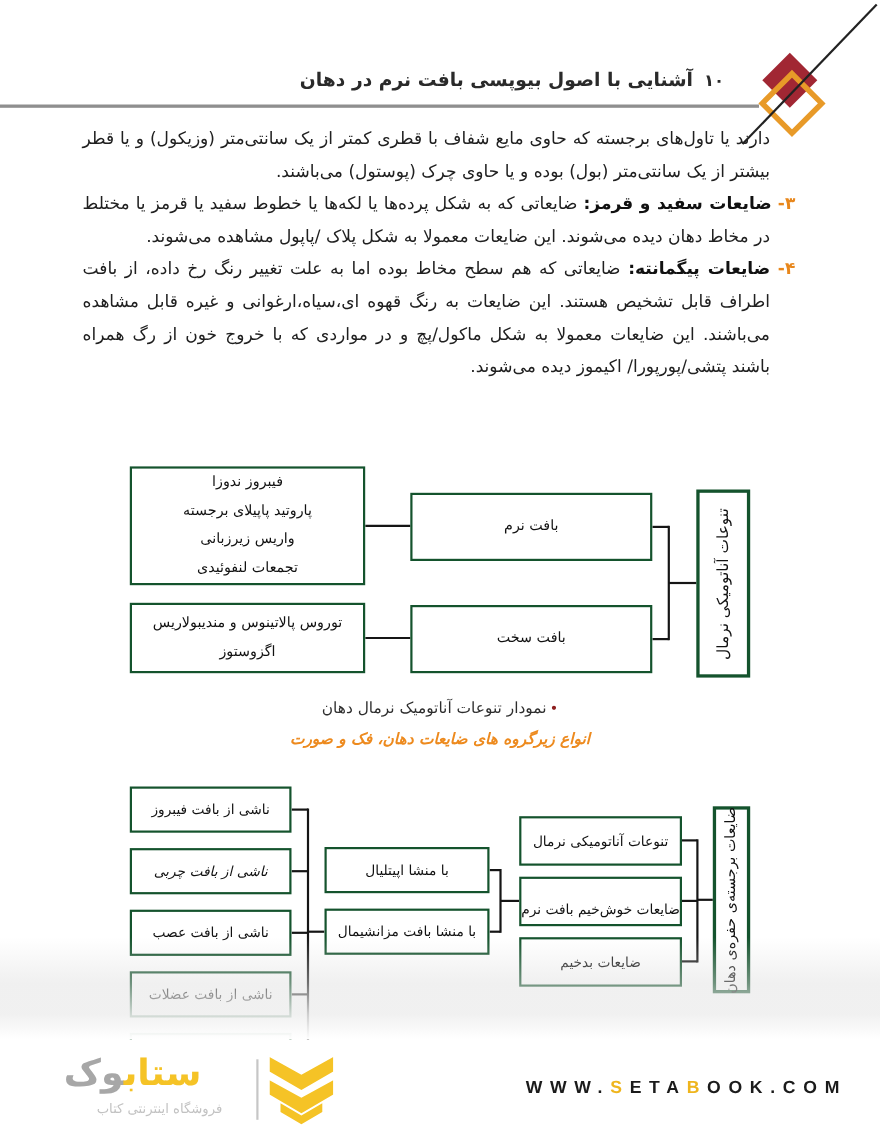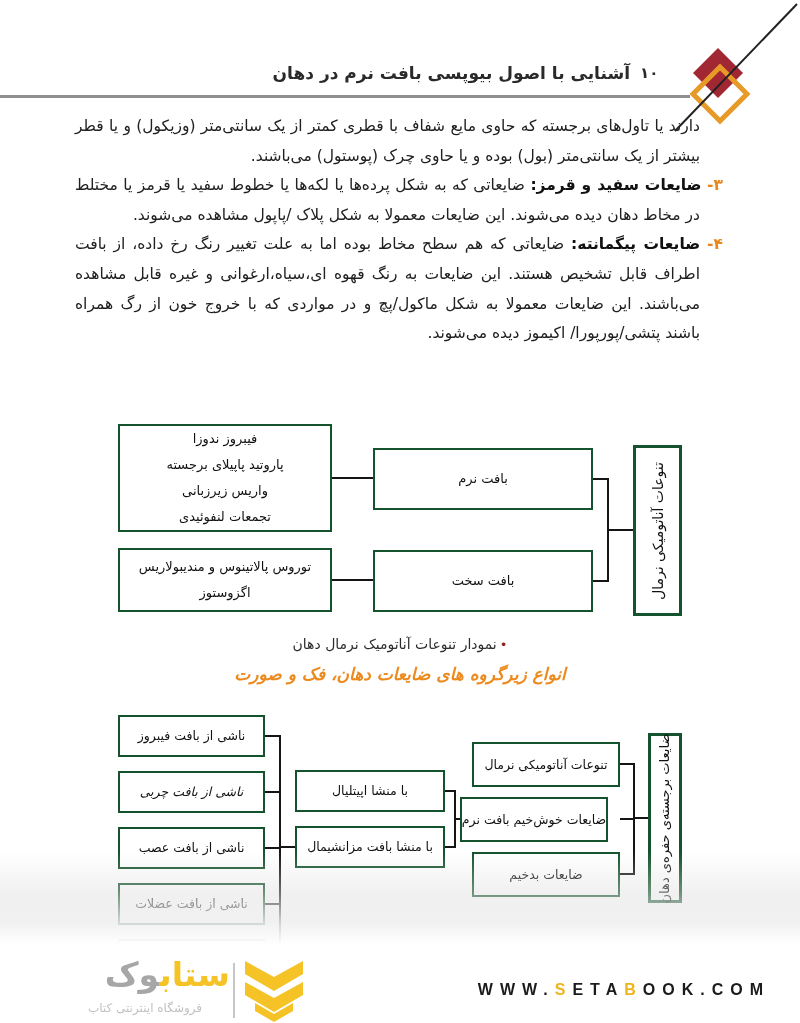--- a/index.html
+++ b/index.html
@@ -27,35 +27,35 @@
   .box{position:absolute;background:#fff;border:2px solid #14532d;display:flex;flex-direction:column;
        align-items:center;justify-content:center;font-size:13px;color:#111;direction:rtl;text-align:center;z-index:2;}
   .box .ln{line-height:26px;white-space:nowrap;}
   .vbox{border-width:3px;}
   .vbox span{transform:rotate(-90deg);white-space:nowrap;font-size:14px;letter-spacing:1px;}
   .d2box{font-size:12.5px;}
 
   .caption{position:absolute;left:0;right:0;top:636px;text-align:center;direction:rtl;font-size:14px;color:#2d2d2d;z-index:2;}
   .caption .bullet{color:#8e2020;font-size:13px;margin-left:3px;}
   .sec-heading{position:absolute;left:0;right:0;top:664px;text-align:center;direction:rtl;
-               font-size:17px;font-weight:bold;font-style:italic;color:#ed8a1e;z-index:2;}
+               font-size:14px;font-weight:bold;font-style:italic;color:#ed8a1e;z-index:2;}
 
   
   .fade{position:absolute;left:0;top:852px;width:800px;height:93px;z-index:3;pointer-events:none;
         background:linear-gradient(180deg,rgba(228,228,228,0) 0%,rgba(222,222,222,0.45) 45%,rgba(238,238,238,0.85) 75%,#ffffff 100%);}
 
   
   .footer-bg{position:absolute;left:0;top:945px;width:800px;height:78px;background:#ffffff;z-index:4;}
   .store{position:absolute;right:42px;top:949px;font-size:19px;font-weight:600;color:#1c1c1c;direction:rtl;z-index:5;}
   .url{position:absolute;right:30px;top:981px;font-size:16px;font-weight:bold;letter-spacing:7px;
        font-family:"Liberation Sans","DejaVu Sans",sans-serif;color:#1b1b1b;z-index:5;white-space:nowrap;}
   .url .y{color:#efb51d;}
   .logo-mark{position:absolute;left:245px;top:961px;z-index:5;}
   .logo-divider{position:absolute;left:233px;top:963px;width:2px;height:55px;background:#c6c6c6;z-index:5;}
-  .wordmark{position:absolute;left:68px;top:955px;width:162px;text-align:right;direction:rtl;
+  .wordmark{position:absolute;left:58px;top:955px;width:162px;text-align:left;direction:rtl;
             font-size:33px;font-weight:bold;z-index:5;line-height:40px;}
   .wordmark .wy{color:#f5c326;}
   .wordmark .wg{color:#a7a7a7;}
   .tagline{position:absolute;left:70px;top:1001px;width:150px;text-align:center;direction:rtl;
            font-size:12px;color:#c2c2c2;z-index:5;}
 </style>
 </head>
 <body>
 
 <div class="page">
@@ -148,21 +148,21 @@
   <div class="box d2box" style="left:295px;top:770px;width:146px;height:38px;">
     <div class="ln">با منشا اپیتلیال</div>
   </div>
   <div class="box d2box" style="left:295px;top:826px;width:146px;height:38px;justify-content:center;">
     <div class="ln">با منشا بافت مزانشیمال</div>
   </div>
 
   <div class="box d2box" style="left:472px;top:742px;width:144px;height:41px;">
     <div class="ln">تنوعات آناتومیکی نرمال</div>
   </div>
-  <div class="box d2box" style="left:460px;top:797px;width:144px;height:41px;">
+  <div class="box d2box" style="left:472px;top:797px;width:144px;height:41px;justify-content:flex-end;">
     <div class="ln">ضایعات خوش‌خیم بافت نرم</div>
   </div>
   <div class="box d2box" style="left:472px;top:852px;width:144px;height:41px;">
     <div class="ln">ضایعات بدخیم</div>
   </div>
 
   <div class="box vbox" style="left:648px;top:733px;width:28px;height:164px;">
     <span style="font-size:13px;">ضایعات برجسته‌ی حفره‌ی دهان</span>
   </div>
 

